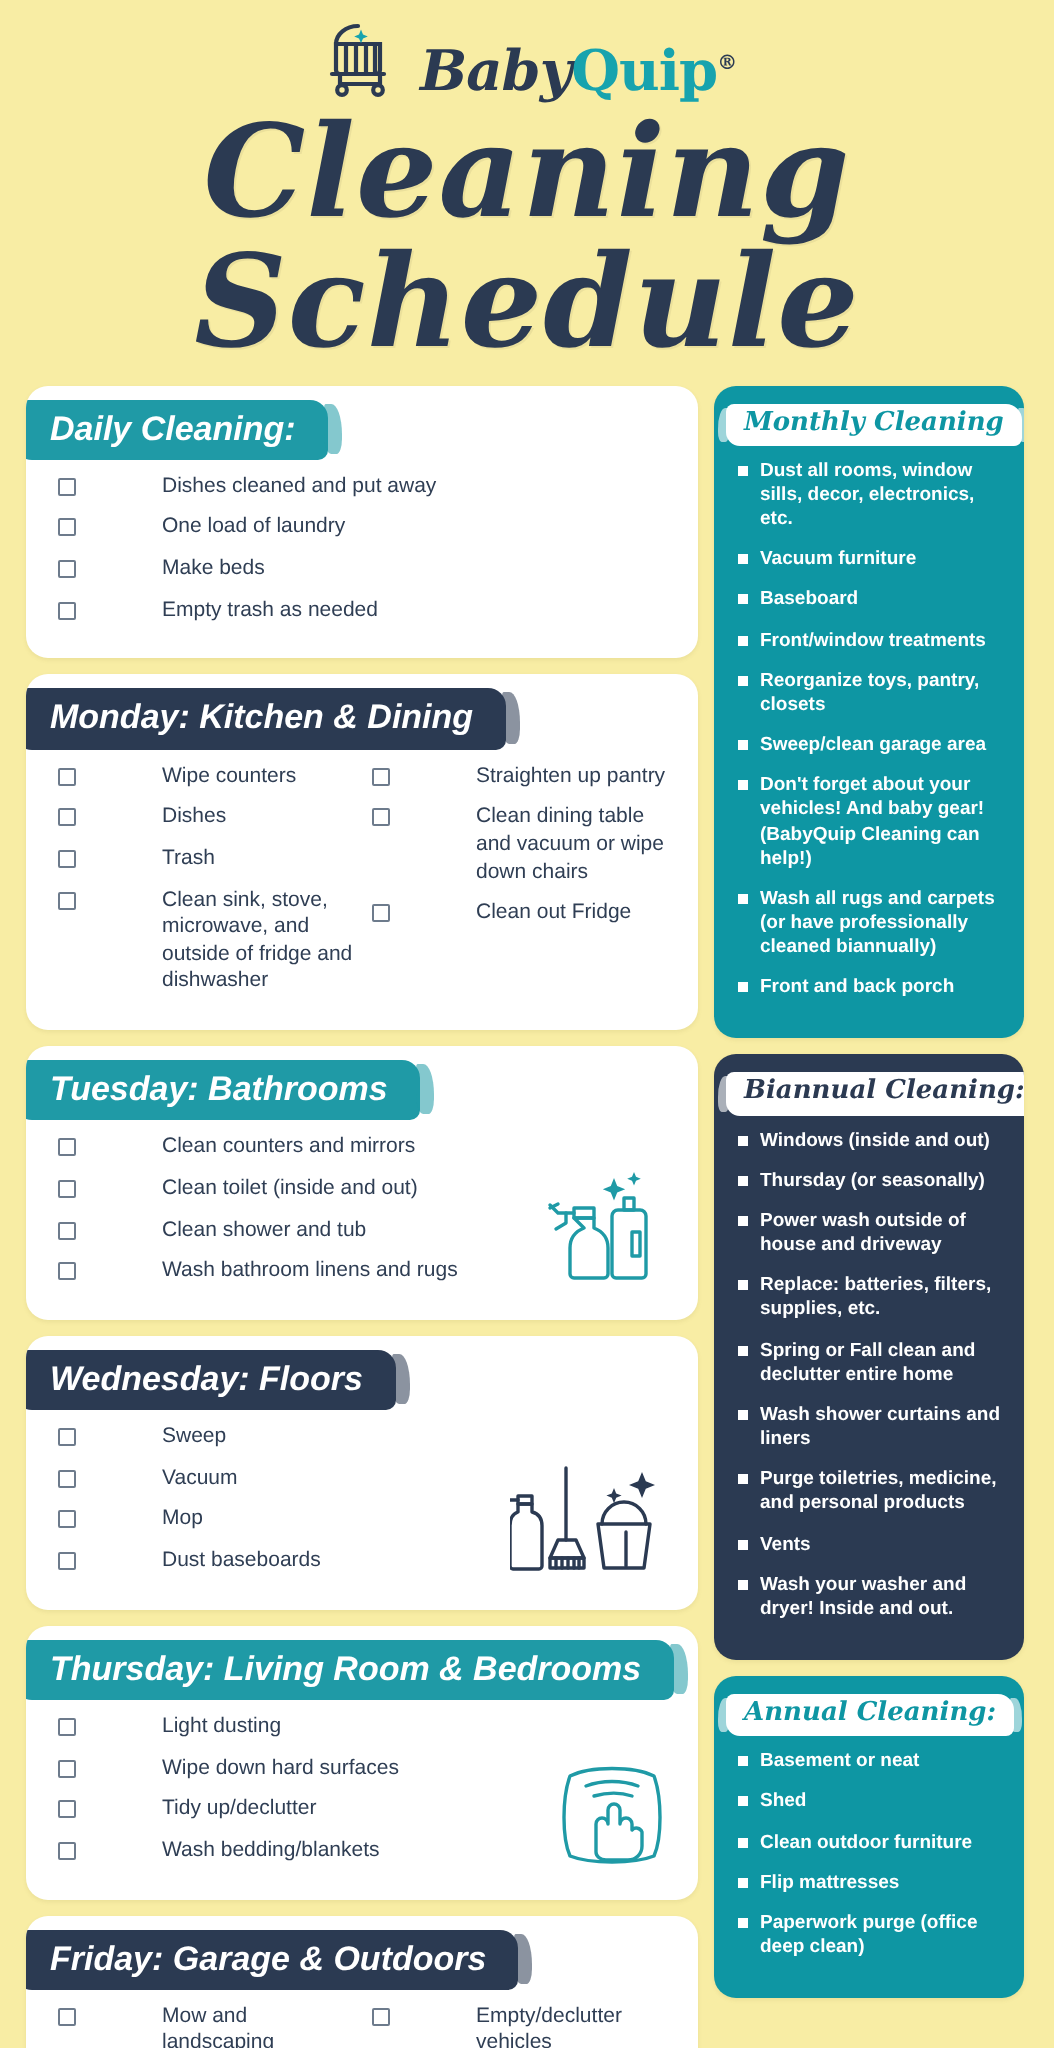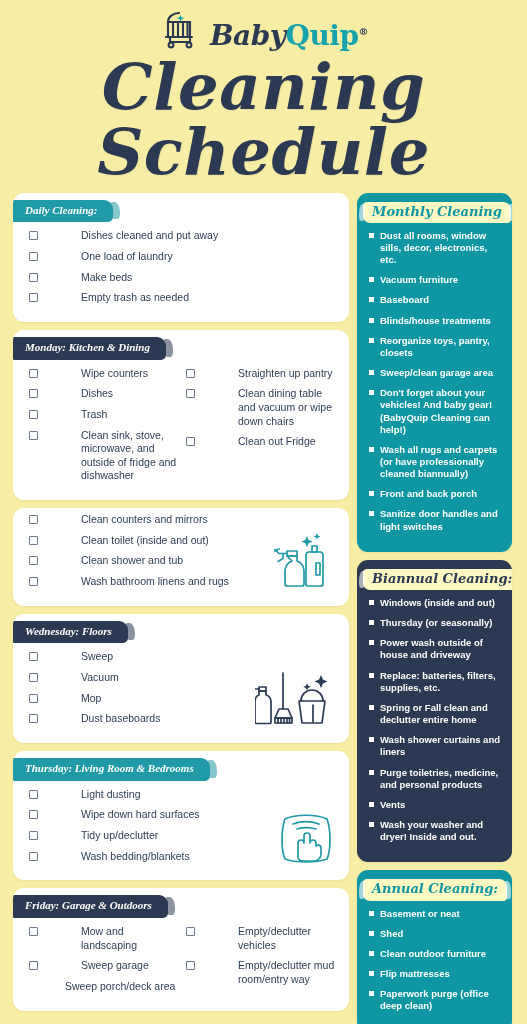--- a/index.html
+++ b/index.html
@@ -78,24 +78,24 @@
     overflow: hidden;
   }
 
   
   .banner {
     position: relative;
     display: inline-block;
     margin: 7px 0 2px -5px;
     padding: 4px 16px 5px 17px;
     color: #ffffff;
-    font-family: Liberation Serif, serif;
+    font-family: Liberation Sans, sans-serif;
     font-style: italic;
     font-weight: bold;
-    font-size: 11px;
+    font-size: 17px;
     line-height: 1.25;
     white-space: nowrap;
     border-radius: 4px 9px 5px 8px;
   }
   .banner.teal { background: #1f9aa6; }
   .banner.navy { background: #2b3a52; }
 
   
   .banner::before,
   .banner::after {
@@ -157,21 +157,21 @@
     margin-bottom: 8px;
     padding: 0 0 11px 0;
     box-shadow: 0 1px 2px rgba(120,110,40,0.10);
     overflow: hidden;
   }
   .panel.teal { background: #0e96a3; }
   .panel.navy { background: #2b3a52; }
 
   .panel-banner {
     display: inline-block;
-    background: #fef9c3;
+    background: #ffffff;
     margin: 9px 0 3px 6px;
     padding: 2px 9px 3px 9px;
     border-radius: 4px 8px 4px 7px;
     font-family: "DejaVu Serif", serif;
     font-style: italic;
     font-weight: bold;
     font-size: 13px;
     line-height: 1.25;
     white-space: nowrap;
     position: relative;
@@ -301,20 +301,23 @@
             </div>
           <div class="check-item">
               <span class="box"></span>
               <span class="check-label">Clean out Fridge</span>
             </div>
         </div>
       </div>
     </div>
 
     <div class="card">
+      <div class="banner teal">
+        <span class="txt">Tuesday:  Bathrooms</span>
+      </div>
       <div class="checklist">
         <div class="checkcol single">
           <div class="check-item">
               <span class="box"></span>
               <span class="check-label">Clean counters and mirrors</span>
             </div>
           <div class="check-item">
               <span class="box"></span>
               <span class="check-label">Clean toilet (inside and out)</span>
             </div>
@@ -476,45 +479,41 @@
         <div class="bullet-item">
             <span class="sq"></span>
             <span class="bullet-label">Vacuum furniture</span>
           </div>
         <div class="bullet-item">
             <span class="sq"></span>
             <span class="bullet-label">Baseboard</span>
           </div>
         <div class="bullet-item">
             <span class="sq"></span>
-            <span class="bullet-label">Blinds/house treatments</span>
+            <span class="bullet-label">Front/window treatments</span>
           </div>
         <div class="bullet-item">
             <span class="sq"></span>
             <span class="bullet-label">Reorganize toys, pantry, closets</span>
           </div>
         <div class="bullet-item">
             <span class="sq"></span>
             <span class="bullet-label">Sweep/clean garage area</span>
           </div>
         <div class="bullet-item">
             <span class="sq"></span>
             <span class="bullet-label">Don't forget about your vehicles! And baby gear! (BabyQuip Cleaning can help!)</span>
           </div>
         <div class="bullet-item">
             <span class="sq"></span>
             <span class="bullet-label">Wash all rugs and carpets (or have professionally cleaned biannually)</span>
           </div>
         <div class="bullet-item">
             <span class="sq"></span>
             <span class="bullet-label">Front and back porch</span>
-          </div>
-        <div class="bullet-item">
-            <span class="sq"></span>
-            <span class="bullet-label">Sanitize door handles and light switches</span>
           </div>
       </div>
     </div>
 
     <div class="panel navy">
       <div class="panel-banner">Biannual Cleaning:</div>
       <div class="bullets">
         <div class="bullet-item">
             <span class="sq"></span>
             <span class="bullet-label">Windows (inside and out)</span>

